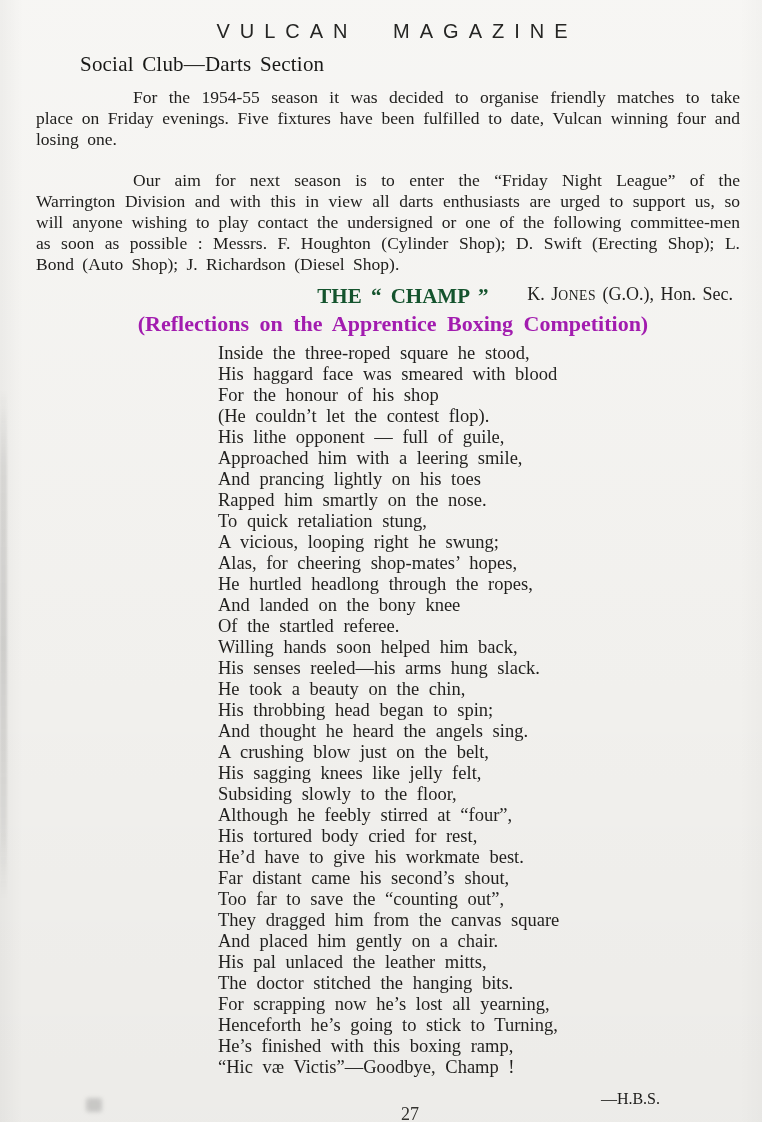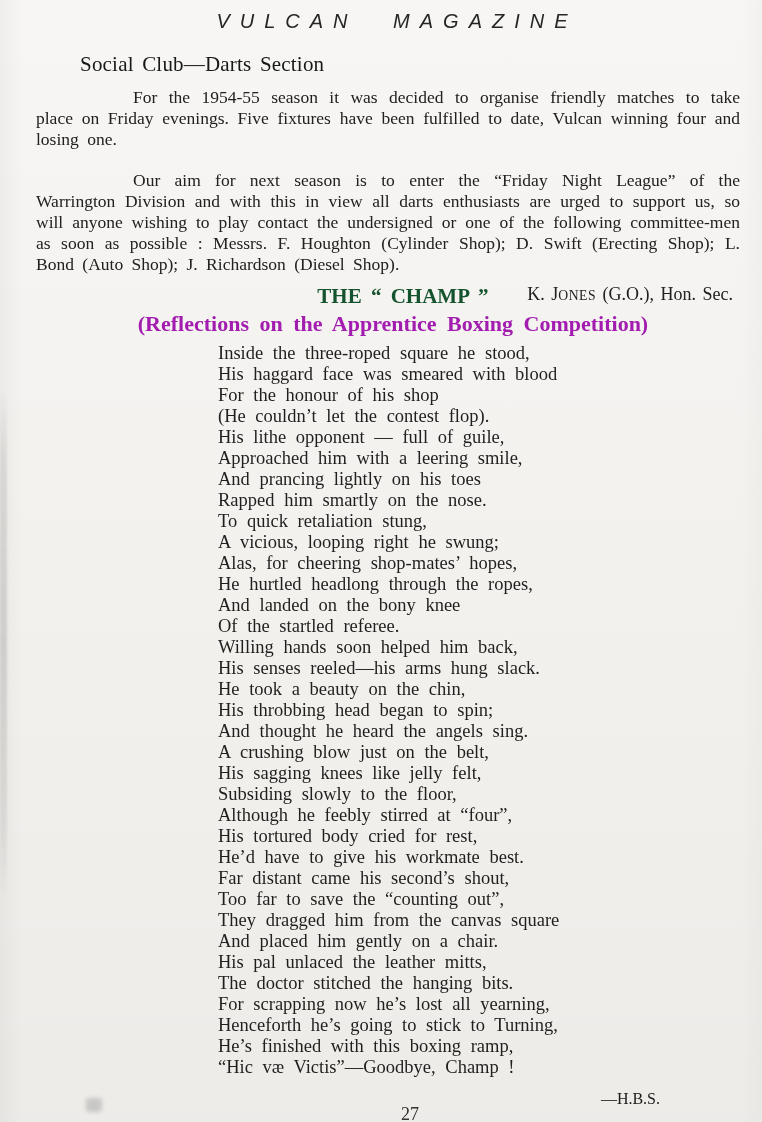--- a/index.html
+++ b/index.html
@@ -31,32 +31,31 @@
     position: absolute;
     left: 86px; top: 1098px;
     width: 16px; height: 14px;
     background: rgba(90,90,90,0.25);
     border-radius: 3px;
     filter: blur(2px);
   }
 
   .masthead {
     position: absolute;
-    top: 10px; left: 0;
+    top: 20px; left: 0;
     width: 100%;
     box-sizing: border-box;
     padding-left: 32px;
     text-align: center;
     font-family: "Liberation Sans", sans-serif;
     font-weight: 400;
     font-size: 20px;
     letter-spacing: 10px;
     word-spacing: 20px;
     color: #262624;
-    font-style: italic;
   }
 
   .article {
     position: absolute;
     left: 36px; top: 52px;
     width: 704px;
   }
   .article-heading {
     margin: 0 0 10px 44px;
     font-size: 21px;

